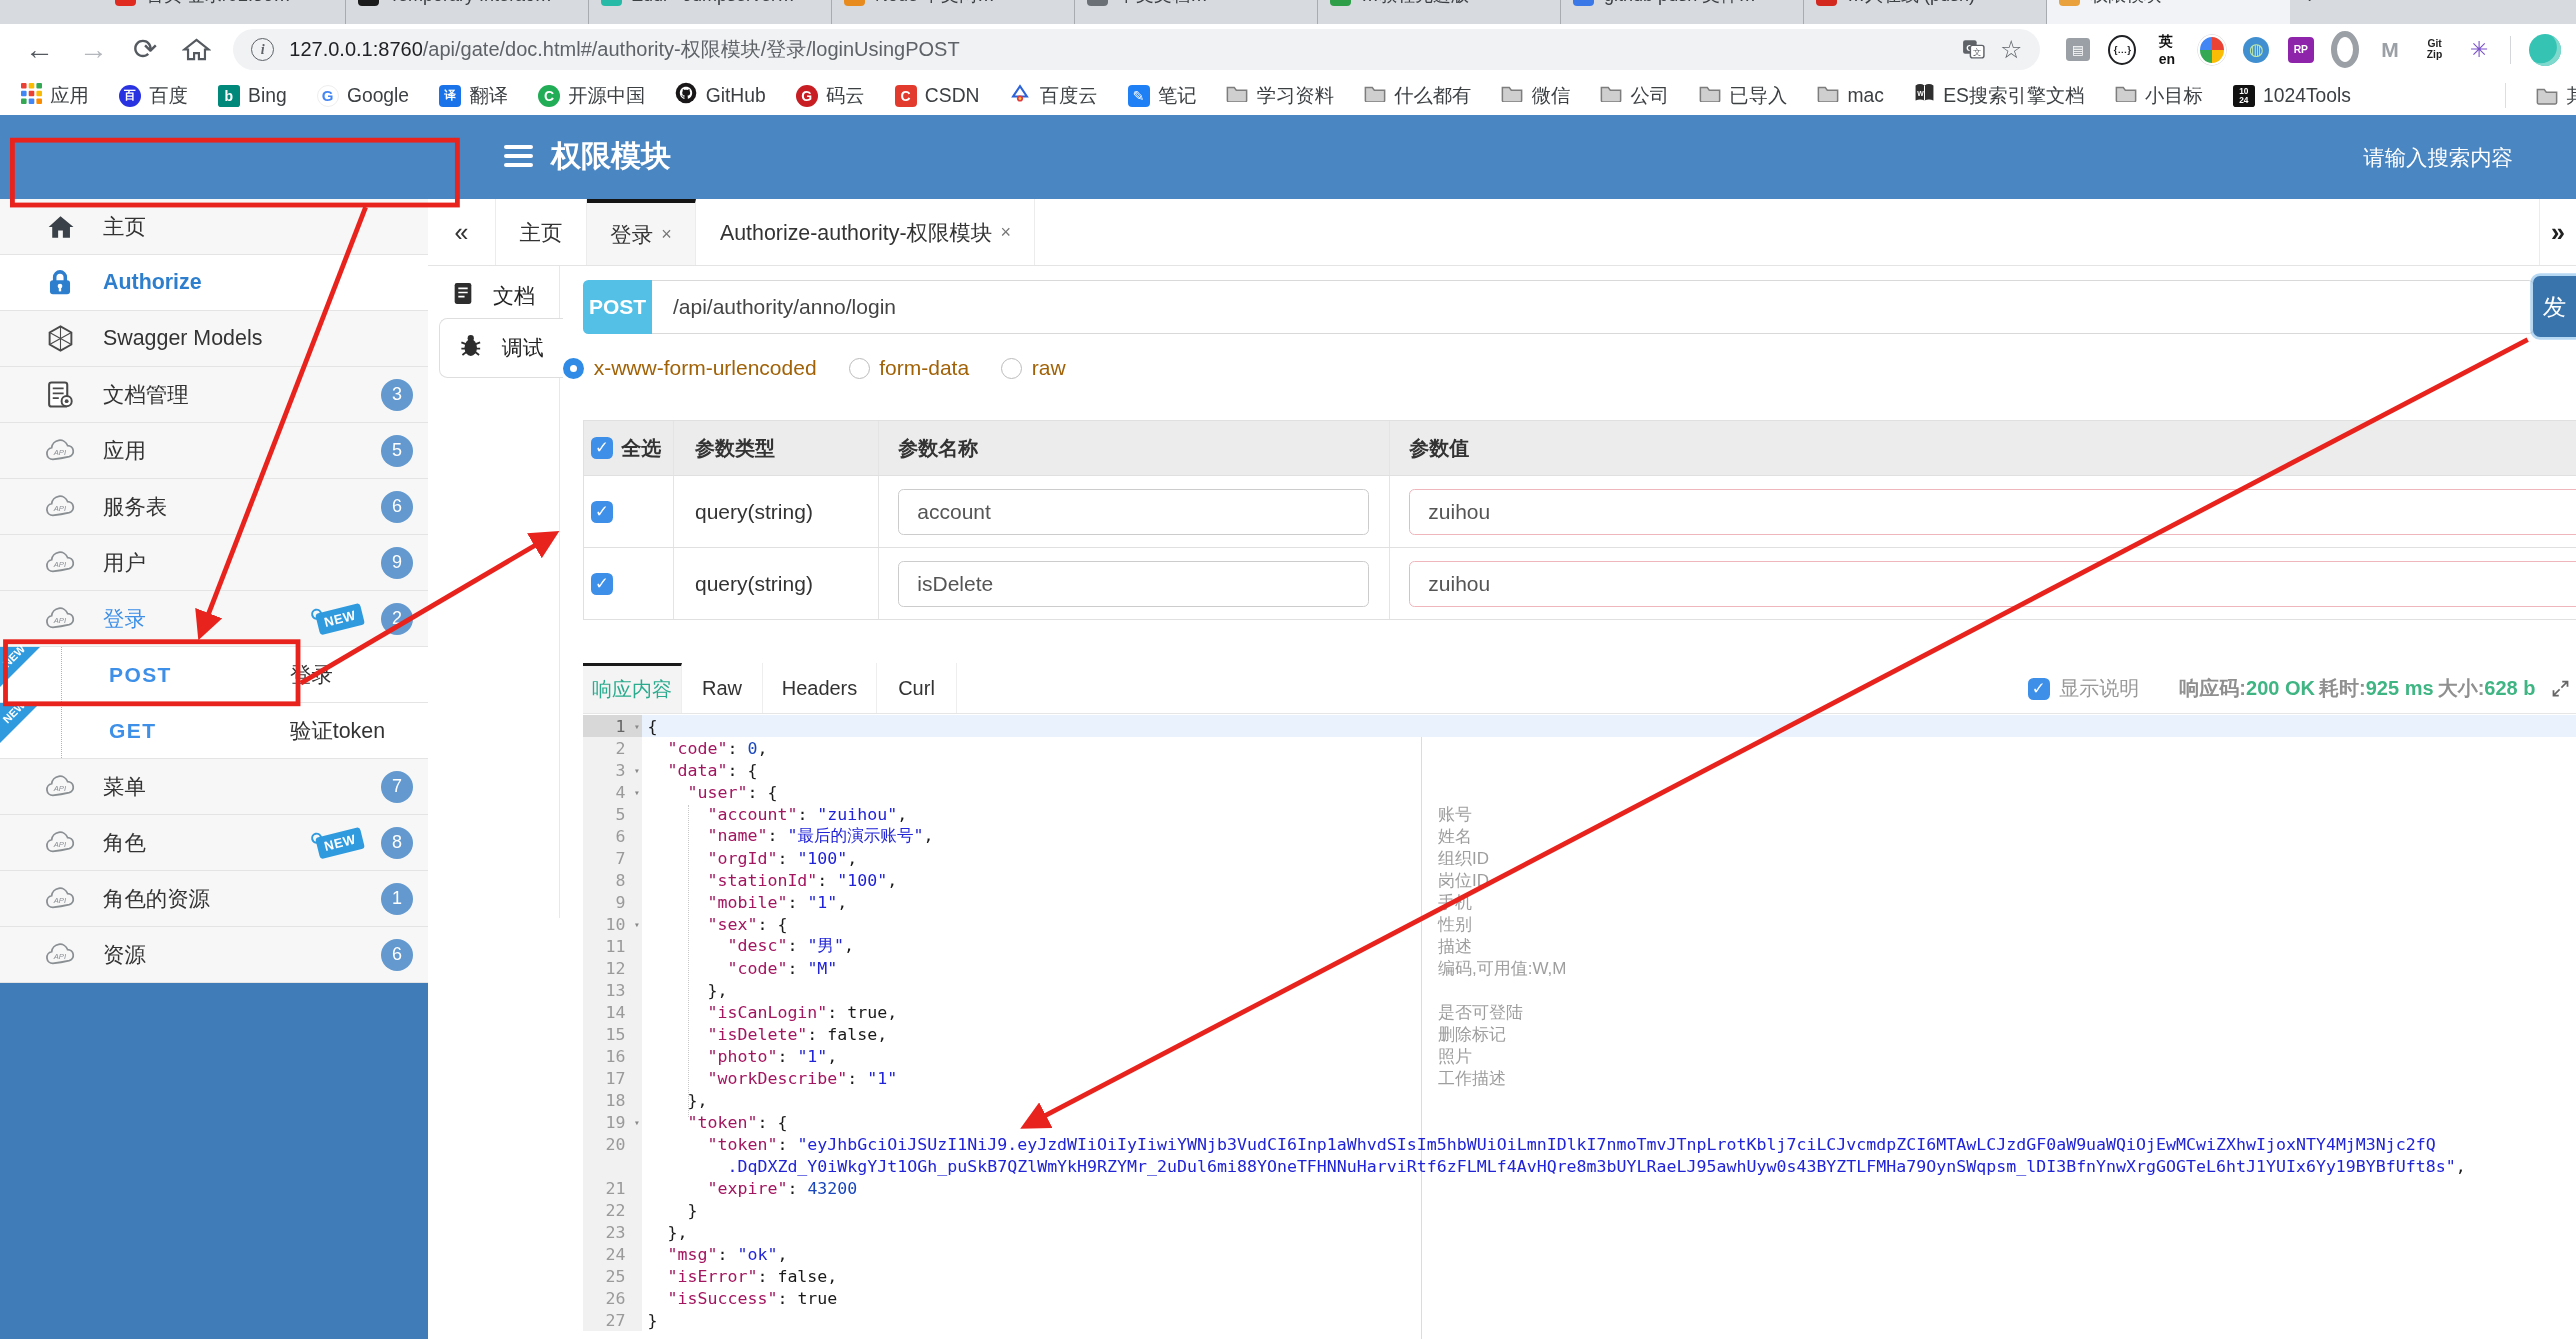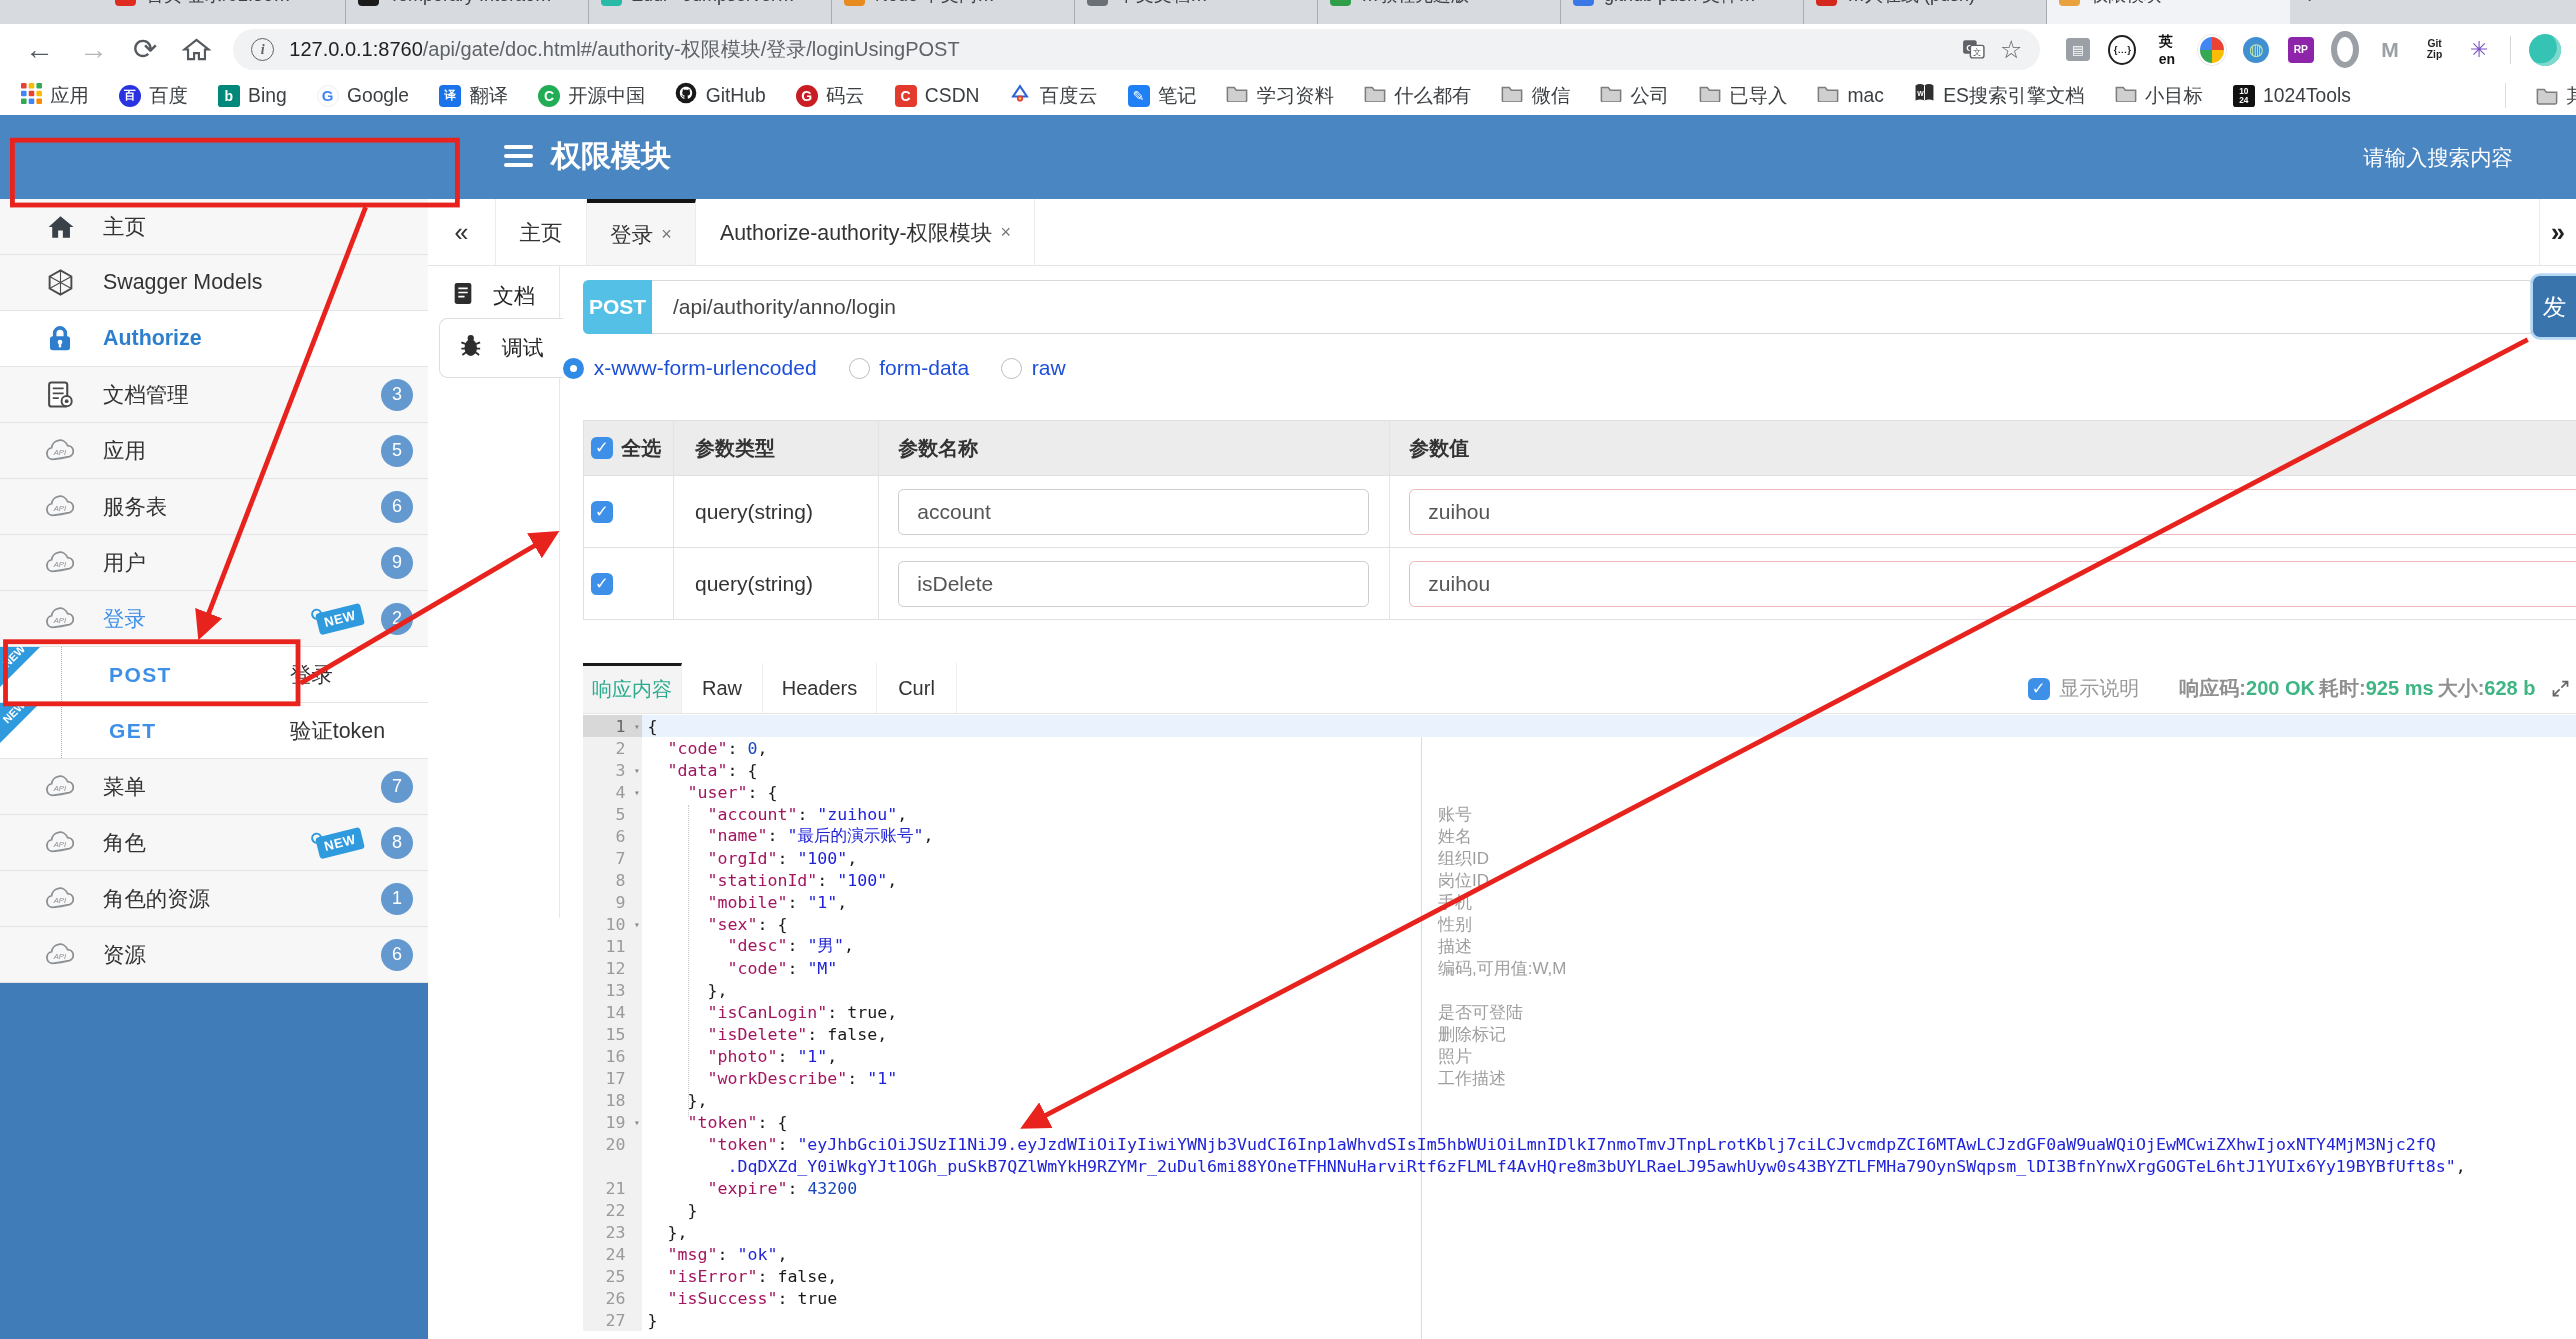--- a/index.html
+++ b/index.html
@@ -87,21 +87,21 @@
   .sn.active{left:11px;top:52px;width:123px;height:58px;background:#fff;border:0.7px solid #dedede;border-right:none;
              border-radius:8.3px 0 0 8.3px;z-index:2}
   .method-badge{position:absolute;left:155px;top:81px;width:69px;height:54px;background:#54c0e6;border-radius:5.5px 0 0 5.5px;
                 color:#fff;font-weight:700;font-size:21px;display:flex;align-items:center;justify-content:center}
   .pathbox{position:absolute;left:224px;top:81px;width:1882px;height:54px;border:0.7px solid #d9d9d9;border-left:none;
            border-radius:0 5.5px 5.5px 0;display:flex;align-items:center;padding-left:21px;box-sizing:border-box;
            font-size:21px;color:#444}
   .sendbtn{position:absolute;right:0;top:77px;width:43px;height:61px;background:#3a74ad;border-radius:7px 0 0 7px;
            color:#fff;font-size:23.5px;display:flex;align-items:center;justify-content:center;
            box-shadow:0 0 0 2.8px rgba(109,177,231,.5)}
-  .radios{position:absolute;left:135px;top:157px;display:flex;align-items:center;font-size:21px;color:#1d4ed8}
+  .radios{position:absolute;left:135px;top:157px;display:flex;align-items:center;font-size:21px;color:#a16207}
   .rad{width:21px;height:21px;border-radius:50%;border:1.4px solid #bbb;margin-right:9.7px;box-sizing:border-box;
        position:relative;flex:none;background:#fff}
   .rad.sel{border:none;background:#2f8be6}
   .rad.sel:after{content:"";position:absolute;left:7px;top:7px;width:7px;height:7px;border-radius:50%;background:#fff}
   .rlbl{margin-right:32px}
   .cbx{width:22px;height:22px;background:#3d8fe8;border-radius:5.5px;color:#fff;font-size:16.6px;display:flex;
        align-items:center;justify-content:center;flex:none}
   .ptable{position:absolute;left:155px;top:221px;width:2035px}
   .prow{display:flex;border:0.7px solid #e0e0e0;border-top:none;background:#fff;align-items:center}
   .prow.hd{border-top:0.7px solid #e0e0e0;background:#ececec;height:54px;font-weight:700;font-size:20px}
@@ -415,39 +415,39 @@
 <div class="sidebar">
   <div class="smenu" id="smenu">
       <div class="srow">
         <span class="sic">
           <svg width="29" height="26" viewBox="0 0 24 22">
             <path d="M12 2 L23 11 h-3 v9 h-6 v-6 h-4 v6 H5 v-9 H2 z" fill="#3a4148"></path>
           </svg>
         </span>
         <span class="slb">主页</span>
       </div>
-      <div class="srow">
-        <span class="sic">
-          <svg width="29" height="29" viewBox="0 0 24 24">
-            <path d="M12 2 L21 7 v10 L12 22 L3 17 V7 z" fill="none" stroke="#4a4a4a" stroke-width="1.6"></path>
-            <path d="M12 2 v20 M3 7 l18 10 M21 7 L3 17" stroke="#4a4a4a" stroke-width="0.9"></path>
-          </svg>
-        </span>
-        <span class="slb">Swagger Models</span>
-      </div>
       <div class="srow white">
         <span class="sic">
           <svg width="26" height="29" viewBox="0 0 22 24">
             <path d="M6.5 11 v-3.5 a4.5 4.5 0 0 1 9 0 V11" fill="none" stroke="#2e7ece" stroke-width="3"></path>
             <rect x="2.5" y="10" width="17" height="12" rx="2.5" fill="#2e7ece"></rect>
             <circle cx="11" cy="15" r="2" fill="#fff"></circle>
             <rect x="10" y="15" width="2" height="4.5" fill="#fff"></rect>
           </svg>
         </span>
         <span class="slb auth">Authorize</span>
+      </div>
+      <div class="srow">
+        <span class="sic">
+          <svg width="29" height="29" viewBox="0 0 24 24">
+            <path d="M12 2 L21 7 v10 L12 22 L3 17 V7 z" fill="none" stroke="#4a4a4a" stroke-width="1.6"></path>
+            <path d="M12 2 v20 M3 7 l18 10 M21 7 L3 17" stroke="#4a4a4a" stroke-width="0.9"></path>
+          </svg>
+        </span>
+        <span class="slb">Swagger Models</span>
       </div>
       <div class="srow">
         <span class="sic">
           <svg width="28" height="29" viewBox="0 0 22 24">
             <rect x="2" y="2" width="15" height="20" rx="2" fill="#fff" stroke="#4a4a4a" stroke-width="1.7"></rect>
             <path d="M5 7 h9 M5 11 h9 M5 15 h5" stroke="#4a4a4a" stroke-width="1.5"></path>
             <circle cx="16.5" cy="17.5" r="4.2" fill="#fff" stroke="#4a4a4a" stroke-width="1.6"></circle>
             <circle cx="16.5" cy="17.5" r="1.6" fill="#4a4a4a"></circle>
           </svg>
         </span>

